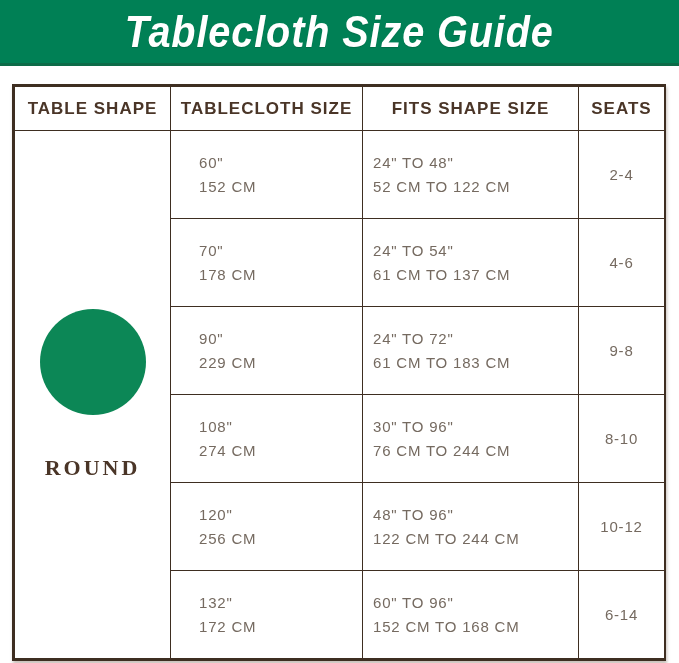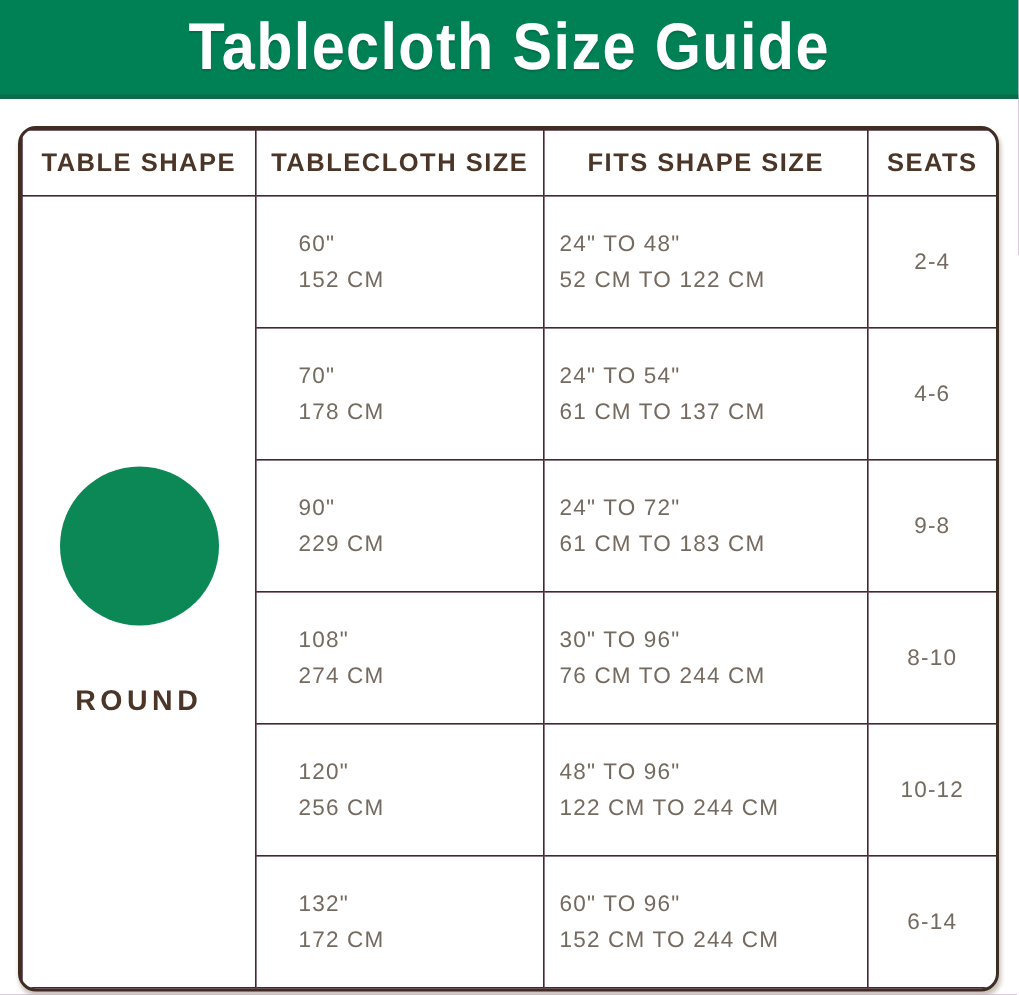--- a/index.html
+++ b/index.html
@@ -6,40 +6,40 @@
     margin: 0; padding: 0;
     width: 679px; height: 663px;
     background: #ffffff;
     font-family: "Liberation Sans", sans-serif;
     overflow: hidden;
   }
   .banner {
     width: 679px; height: 63px;
     background: #008055;
     border-bottom: 3px solid #0c6b48;
-    display: flex; align-items: center; justify-content: center;
+    display: flex; align-items: center; justify-content: center; font-style: italic;
   }
   .banner h1 {
     margin: 0;
     color: #ffffff;
     font-size: 44px;
     font-weight: 800;
     letter-spacing: 1px;
     transform: scaleX(0.9);
     text-shadow: 0 1px 1px rgba(0,0,0,0.15);
     white-space: nowrap;
   }
   .table-wrap {
     margin: 18px 13px 0 12px;
     width: 650px;
     border: 2px solid #3e2e21;
-    border-radius: 12px;
+    border-radius: 0;
     overflow: hidden;
     box-shadow: 1px 3px 3px rgba(100, 80, 60, 0.35);
-    background: #701a75;
+    background: #3b82f6;
   }
   table {
     border-collapse: collapse;
     table-layout: fixed;
     width: 100%;
   }
   col.c1 { width: 156px; }
   col.c2 { width: 192px; }
   col.c3 { width: 216px; }
   col.c4 { width: 86px;  }
@@ -68,23 +68,24 @@
   td.shape-cell { text-align: center; vertical-align: middle; }
   .shape-circle {
     width: 106px; height: 106px;
     border-radius: 50%;
     background: #0c8756;
     margin: 0 auto;
   }
   .shape-label {
     margin-top: 40px;
     color: #4a3527;
-    font-size: 19px;
+    font-size: 22px;
     font-weight: 600;
     letter-spacing: 3px;
+    font-family: Liberation Serif, serif;
   }
 </style>
 </head>
 <body>
 
 <div class="banner">
   <h1>Tablecloth Size Guide</h1>
 </div>
 
 <div class="table-wrap">
@@ -163,19 +164,19 @@
         </td>
         <td class="seats-cell">10-12</td>
       </tr>
       <tr>
         <td class="size-cell">
           <div class="line">132"</div>
           <div class="line">172 CM</div>
         </td>
         <td class="fits-cell">
           <div class="line">60" TO 96"</div>
-          <div class="line">152 CM TO 244 CM</div>
+          <div class="line">152 CM TO 168 CM</div>
         </td>
         <td class="seats-cell">6-14</td>
       </tr>
     </tbody>
   </table>
 </div>
 
 </body></html>

